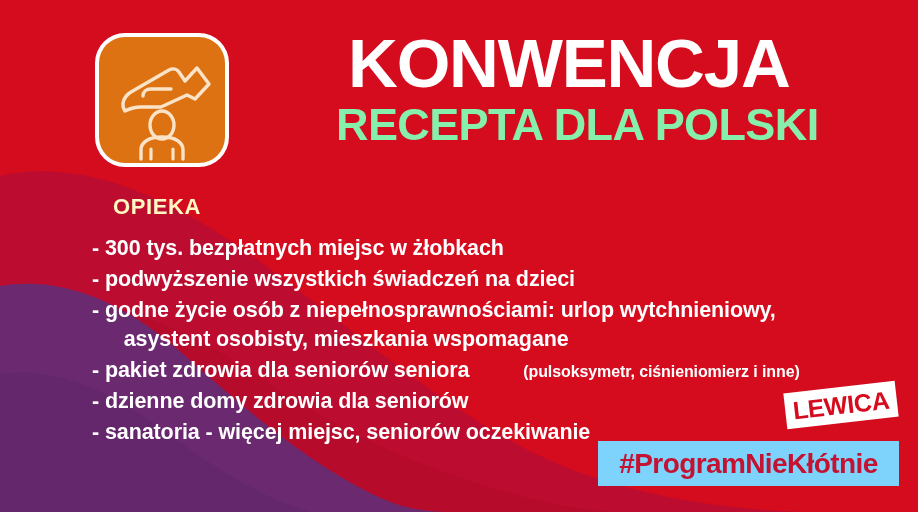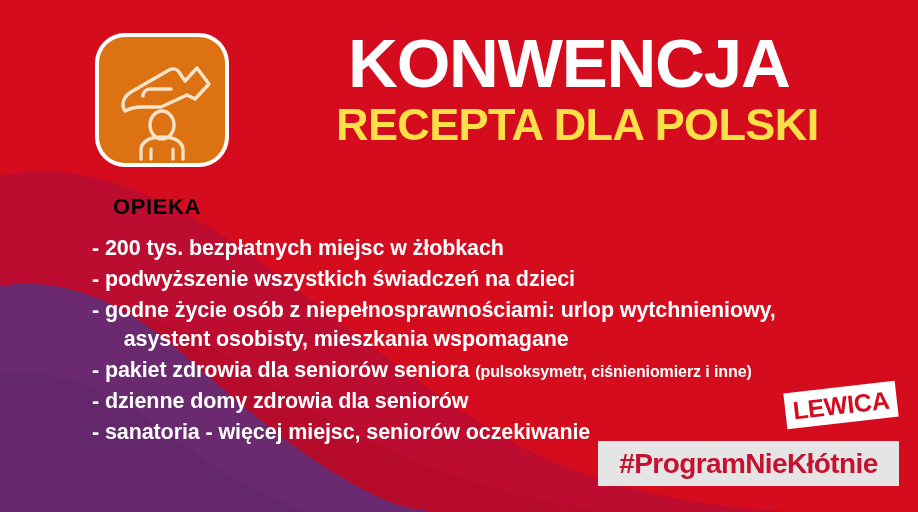--- a/index.html
+++ b/index.html
@@ -52,35 +52,35 @@
     color: #ffffff;
     font-size: 69px;
     line-height: 0.97;
     font-weight: bold;
     letter-spacing: -1.2px;
     white-space: nowrap;
     margin-left: 12px;
   }
   .headline .line2 {
     display: block;
-    color: #fde047;
+    color: #86efac;
     font-size: 45px;
     line-height: 1.06;
     font-weight: bold;
     letter-spacing: -0.6px;
     white-space: nowrap;
     margin-top: 3px;
   }
 
   
   .section-heading {
     position: absolute;
     left: 113px;
     top: 194px;
-    color: #000000;
+    color: #fef9c3;
     font-size: 22px;
     font-weight: bold;
     letter-spacing: 0.6px;
   }
 
   
   .bullets {
     position: absolute;
     left: 92px;
     top: 234px;
@@ -97,20 +97,21 @@
     letter-spacing: -0.1px;
     margin: 0 0 1px 0;
     padding-left: 20px;
     text-indent: -20px;
     white-space: pre-wrap;
   }
   .bullets li .small {
     font-size: 16px;
     font-weight: bold;
     letter-spacing: -0.1px;
+    margin-left: 48px;
   }
 
   
   .lewica-badge {
     position: absolute;
     left: 785px;
     top: 387px;
     width: 112px;
     height: 36px;
     background: #ffffff;
@@ -127,21 +128,21 @@
     line-height: 1;
   }
 
   
   .hashtag-banner {
     position: absolute;
     left: 598px;
     top: 441px;
     width: 301px;
     height: 45px;
-    background: #e5e5e5;
+    background: #7dd3fc;
     display: flex;
     align-items: center;
     justify-content: center;
   }
   .hashtag-banner span {
     color: #C41230;
     font-size: 28px;
     font-weight: bold;
     letter-spacing: -0.6px;
     line-height: 1;
@@ -178,21 +179,21 @@
   </div>
 
   <div class="headline">
     <span class="line1">KONWENCJA</span>
     <span class="line2">RECEPTA DLA POLSKI</span>
   </div>
 
   <div class="section-heading">OPIEKA</div>
 
   <ul class="bullets">
-    <li><span>- 200 tys. bezpłatnych miejsc w żłobkach</span><span class="small"></span></li>
+    <li><span>- 300 tys. bezpłatnych miejsc w żłobkach</span><span class="small"></span></li>
     <li><span>- podwyższenie wszystkich świadczeń na dzieci</span><span class="small"></span></li>
     <li><span>- godne życie osób z niepełnosprawnościami: urlop wytchnieniowy,
   asystent osobisty, mieszkania wspomagane</span><span class="small"></span></li>
     <li><span>- pakiet zdrowia dla seniorów seniora </span><span class="small">(pulsoksymetr, ciśnieniomierz i inne)</span></li>
     <li><span>- dzienne domy zdrowia dla seniorów</span><span class="small"></span></li>
     <li><span>- sanatoria - więcej miejsc, seniorów oczekiwanie</span><span class="small"></span></li>
   </ul>
 
   <div class="lewica-badge">
     <span>LEWICA</span>

